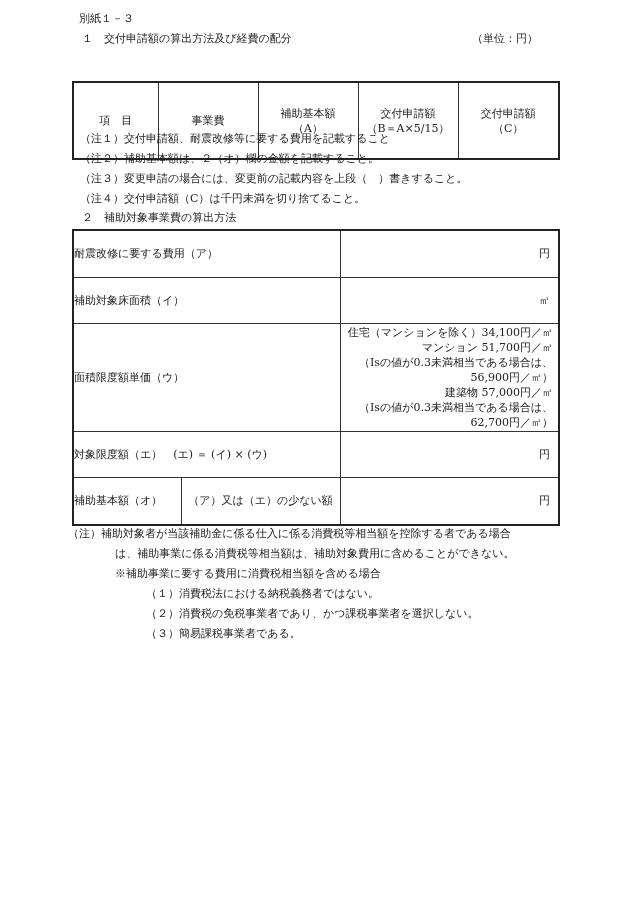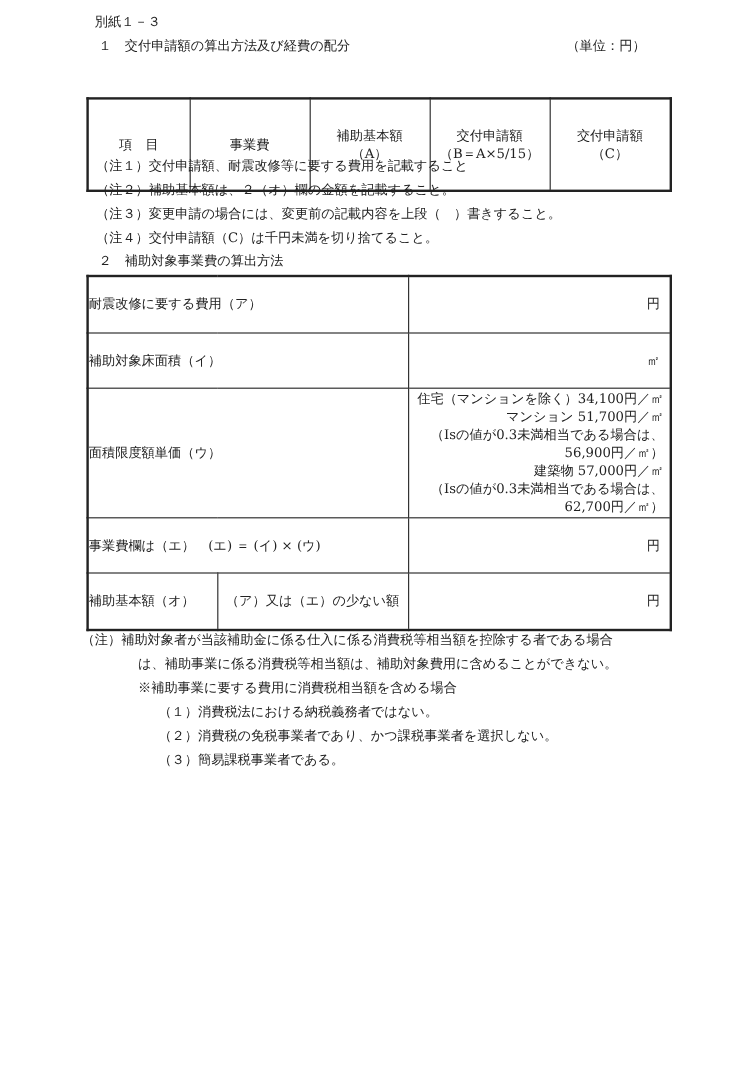--- a/index.html
+++ b/index.html
@@ -39,21 +39,21 @@
     border: 1px solid #333; padding: 0; vertical-align: middle; font-size: 11px;
   }
   .t2 td.lbl { padding-left: 0; text-align: left; }
   .t2 td.val { text-align: right; padding-right: 8px; }
   .t2 td.mid { text-align: center; }
   .t2 .unit-rates { line-height: 15px; text-align: right; padding-right: 5px; }
   .t2 .unit-rates div { white-space: nowrap; }
 
   .bnote { left: 68px; }
   .bnote2 { left: 115px; }
-  .bnote3 { left: 132px; }
+  .bnote3 { left: 146px; }
 </style>
 </head>
 <body>
 
 <div class="abs doc-label">別紙１－３</div>
 
 <div class="abs sec-title" style="top:32px;">１　交付申請額の算出方法及び経費の配分</div>
 <div class="abs unit">（単位：円）</div>
 
 <table class="t1">
@@ -112,21 +112,21 @@
       <div>住宅（マンションを除く）34,100円／㎡</div>
       <div>マンション 51,700円／㎡</div>
       <div>（Isの値が0.3未満相当である場合は、</div>
       <div>56,900円／㎡）</div>
       <div>建築物 57,000円／㎡</div>
       <div>（Isの値が0.3未満相当である場合は、</div>
       <div>62,700円／㎡）</div>
     </td>
   </tr>
   <tr style="height:46px;">
-    <td class="lbl" colspan="2">事業費欄は（エ）　(エ) ＝ (イ) × (ウ)</td>
+    <td class="lbl" colspan="2">対象限度額（エ）　(エ) ＝ (イ) × (ウ)</td>
     <td class="val"><span>円</span></td>
   </tr>
   <tr style="height:48px;">
     <td class="lbl">補助基本額（オ）</td>
     <td class="mid">（ア）又は（エ）の少ない額</td>
     <td class="val"><span>円</span></td>
   </tr>
 </tbody>
   </table>
 

